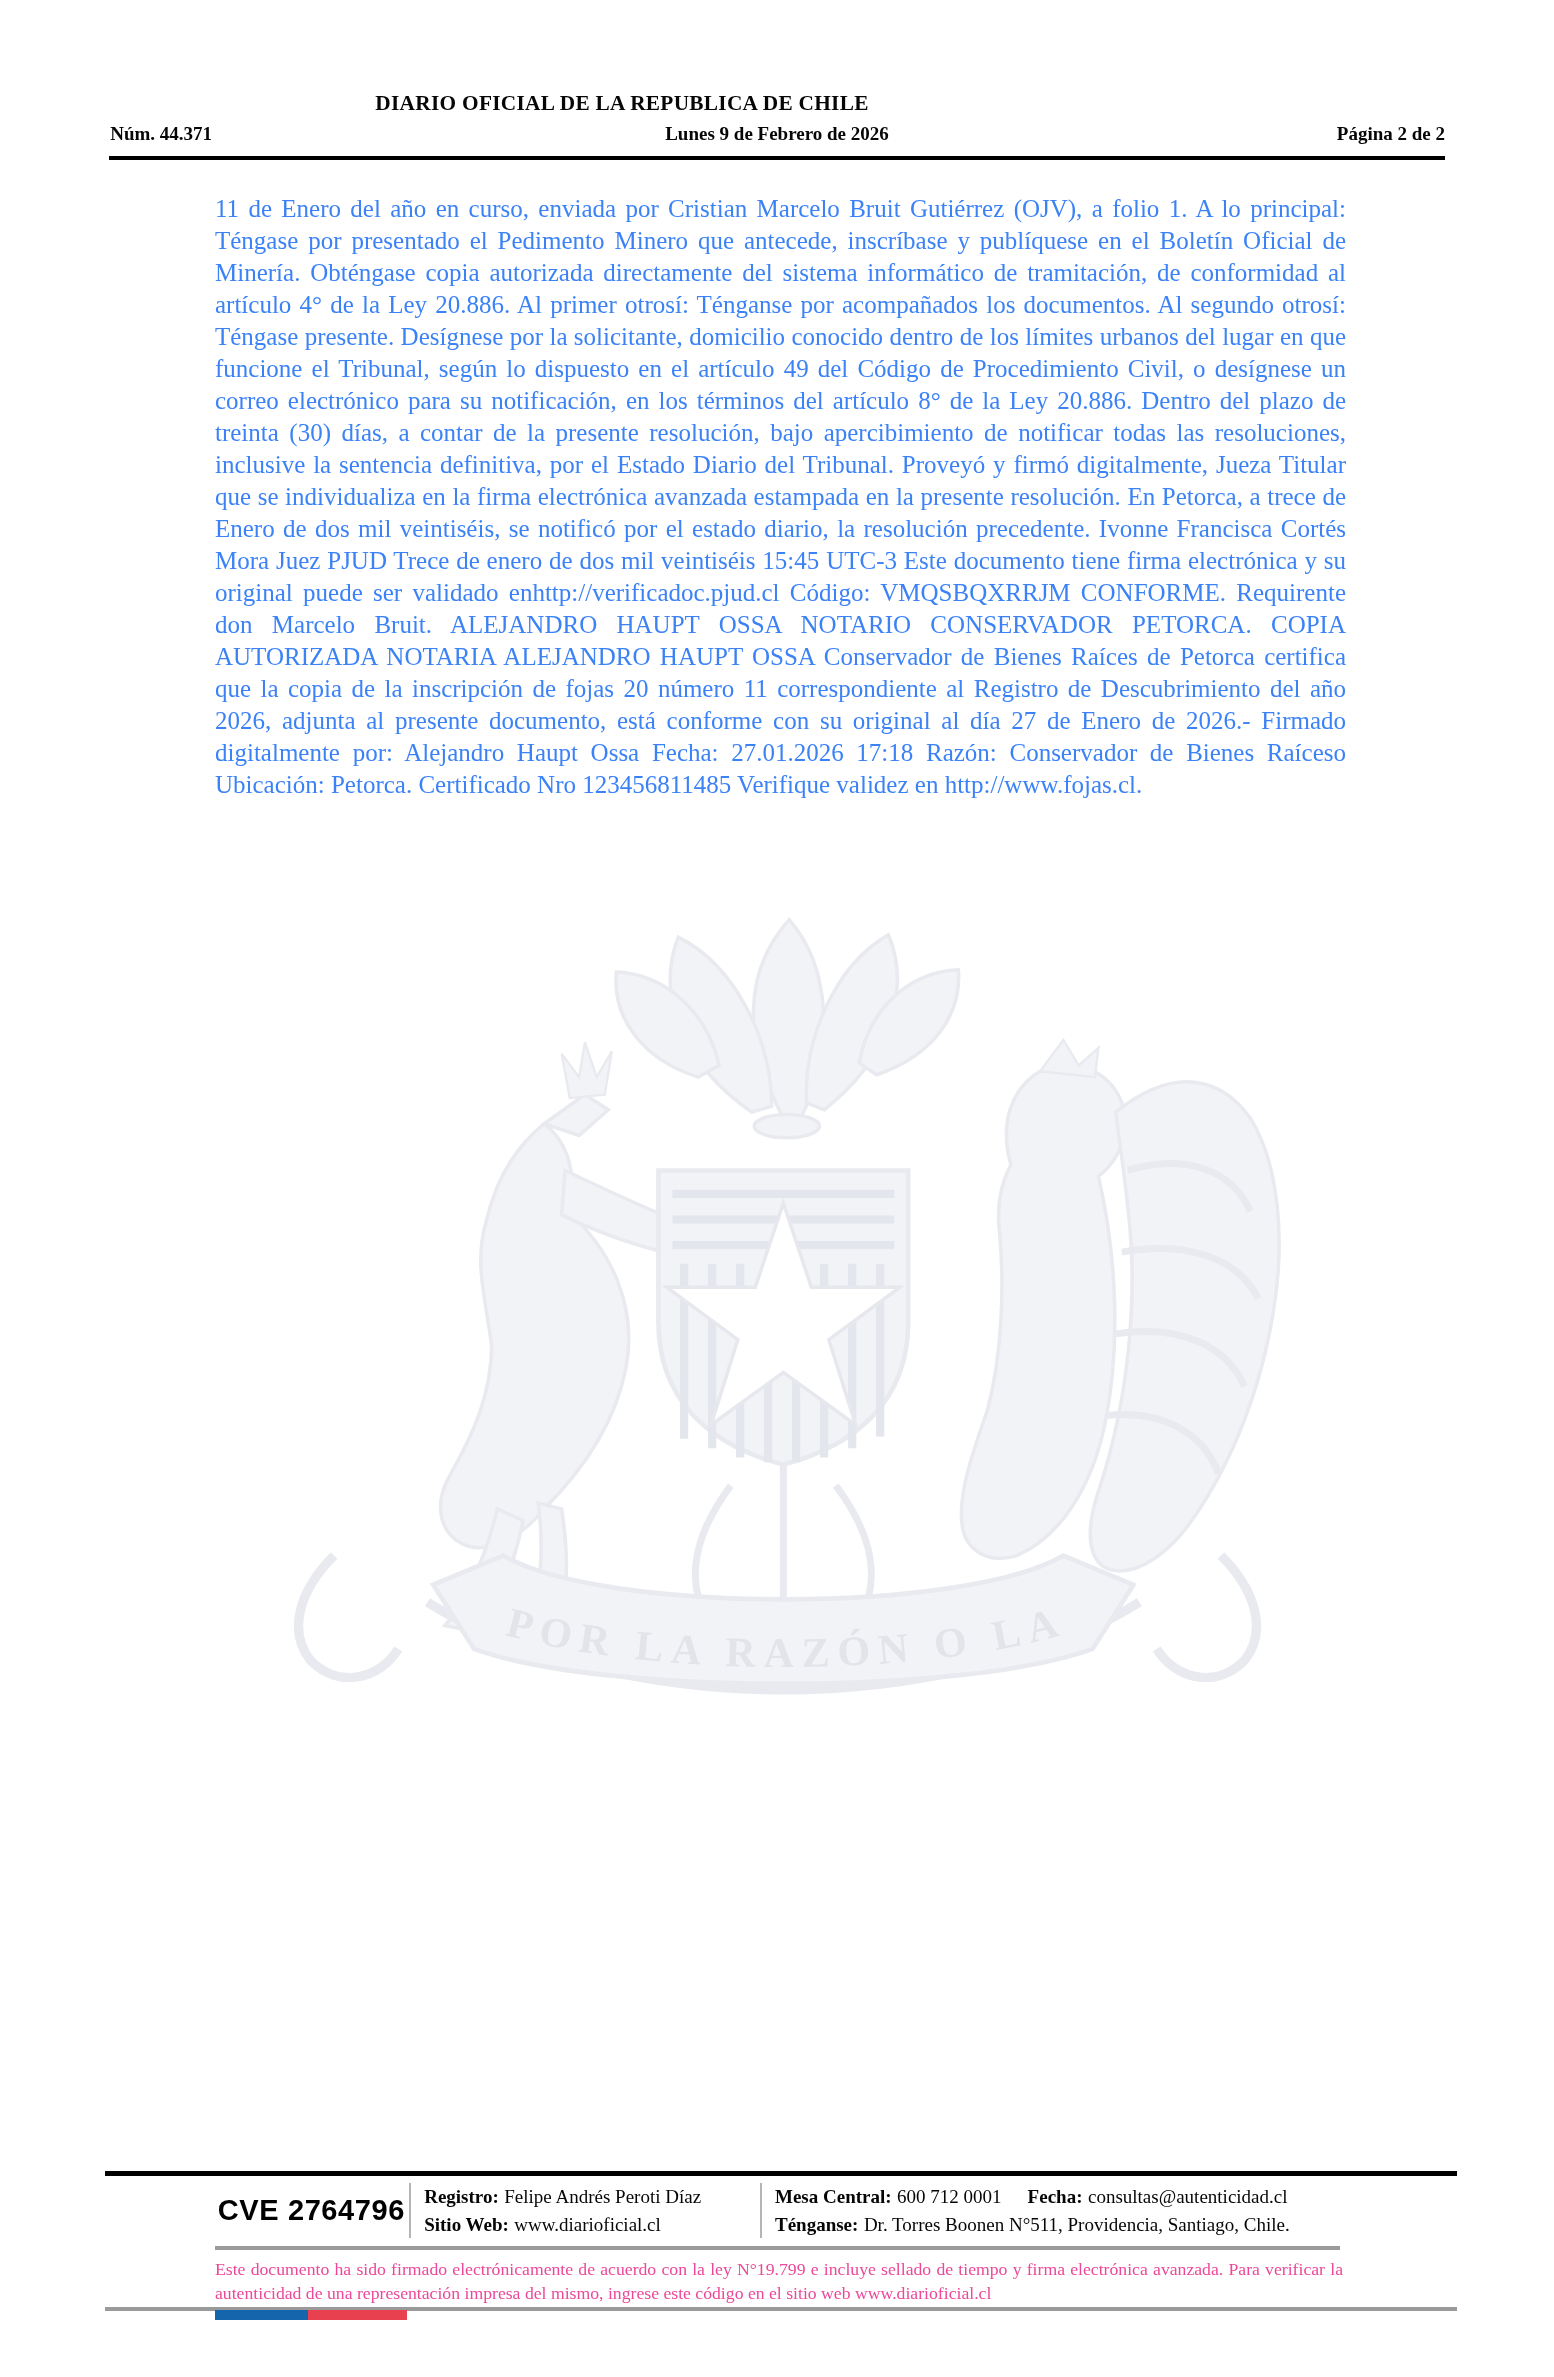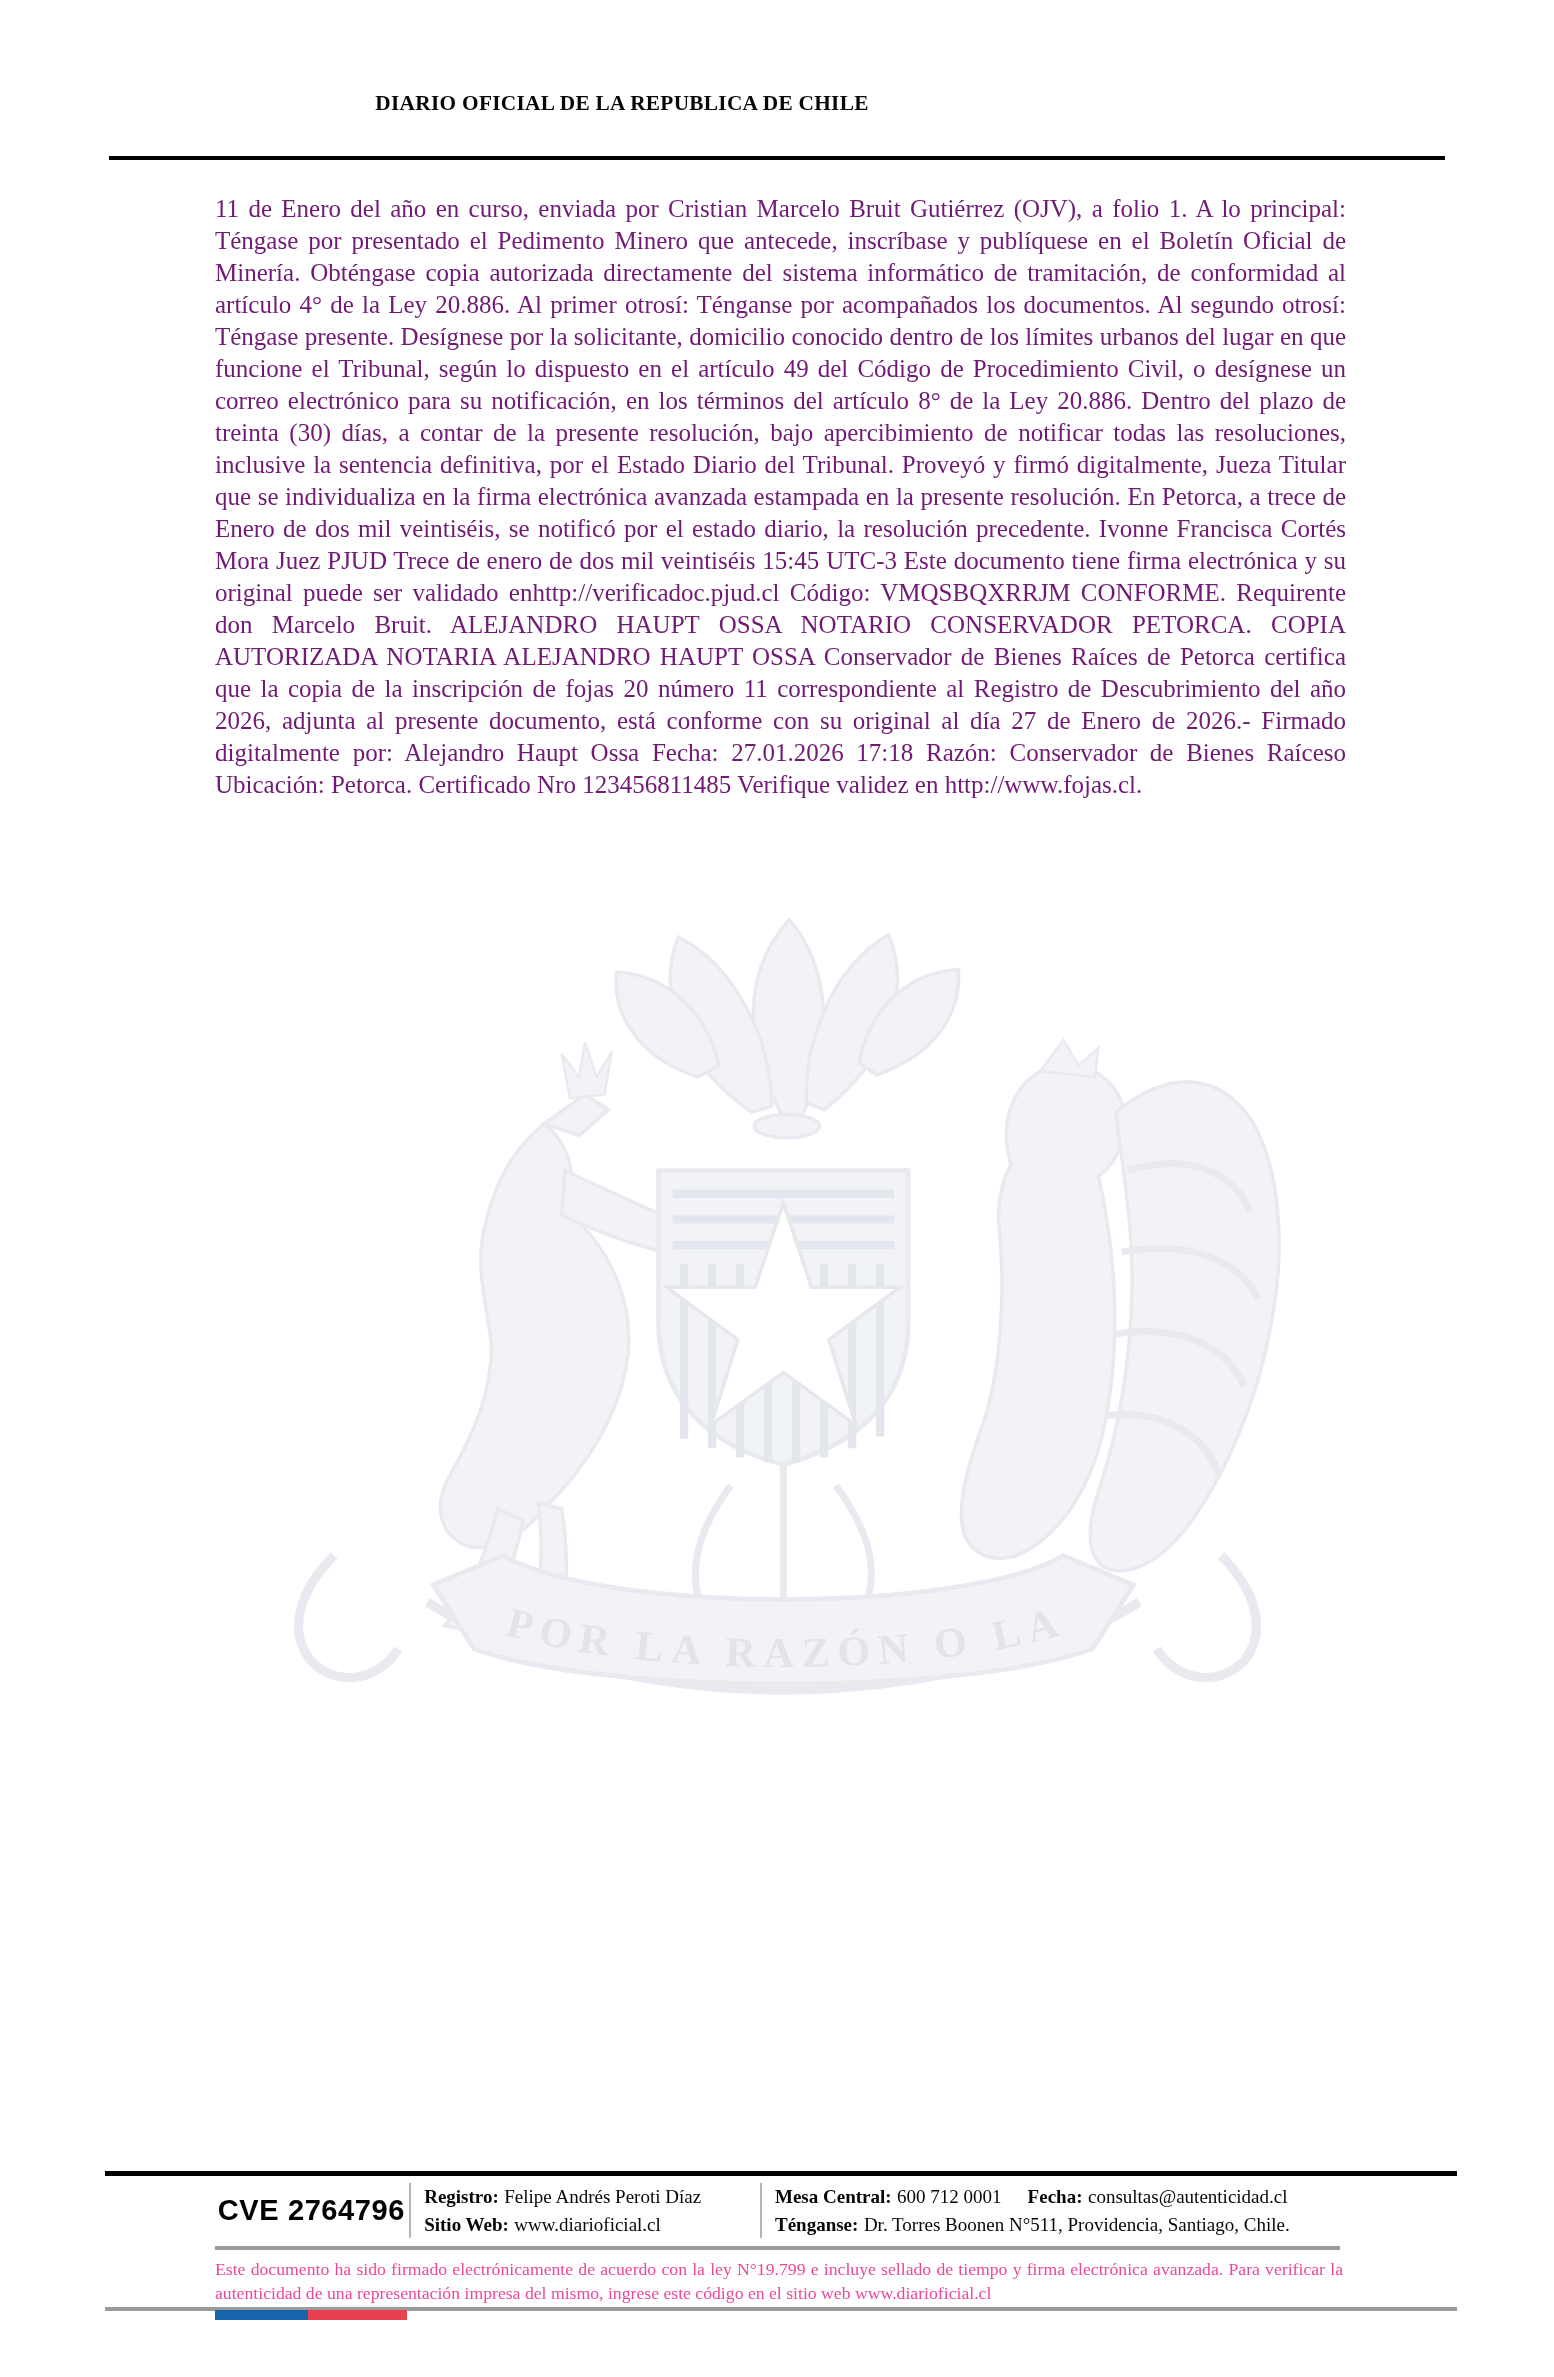--- a/index.html
+++ b/index.html
@@ -11,21 +11,21 @@
            font-weight:bold;font-size:21.3px;letter-spacing:0.3px;}
   .h-row2{position:absolute;top:123px;left:109px;width:1336px;height:24.4px;
           font-weight:bold;font-size:19px;}
   .h-num{position:absolute;left:1.2px;top:0;}
   .h-date{position:absolute;left:0;top:0;width:100%;text-align:center;}
   .h-page{position:absolute;right:0;top:0;}
   .h-rule{position:absolute;top:156px;left:109px;width:1336px;height:4.3px;background:#000;}
 
   
   .body-text{position:absolute;top:193px;left:215px;width:1131px;margin:0;
-             font-size:25px;line-height:32px;text-align:justify;color:#701a75;}
+             font-size:25px;line-height:32px;text-align:justify;color:#3b82f6;}
 
   
   .watermark{position:absolute;top:890px;left:194px;width:1167px;height:841px;pointer-events:none;}
   .watermark svg{width:100%;height:100%;}
 
   
   .fbox{position:absolute;top:2171px;left:105px;width:1352px;height:74px;
         border-top:5.5px solid #000;box-sizing:border-box;display:flex;align-items:center;}
   .cve-cell{width:304px;box-sizing:border-box;text-align:right;padding-right:4px;
             font-family:"Liberation Sans", sans-serif;font-weight:bold;font-size:29px;
@@ -46,20 +46,25 @@
   .flag{position:absolute;top:2310px;left:215px;display:flex;}
   .flag-blue{width:93px;height:10.4px;}
   .flag-red{width:99px;height:10.4px;}
 </style>
 </head>
 <body>
 
 <div class="page">
 
   <div class="h-title">DIARIO OFICIAL DE LA REPUBLICA DE CHILE</div>
+  <div class="h-row2">
+    <span class="h-num">Núm. 44.371</span>
+    <span class="h-date">Lunes 9 de Febrero de 2026</span>
+    <span class="h-page">Página 2 de 2</span>
+  </div>
   <div class="h-rule"></div>
 
   <div class="watermark">
     <svg viewBox="0 0 1000 700" xmlns="http://www.w3.org/2000/svg">
       <g fill="#f2f3f7" stroke="#e8eaef" stroke-width="3">
 
         <path d="M505,185 C470,120 470,60 510,15 C545,55 550,125 520,185 Z"></path>
         <path d="M478,180 C420,140 395,80 415,30 C465,55 495,120 495,175 Z"></path>
         <path d="M540,178 C595,135 615,75 595,28 C548,55 522,120 525,172 Z"></path>
         <path d="M432,150 C385,135 358,100 362,60 C405,62 440,95 450,140 Z"></path>

